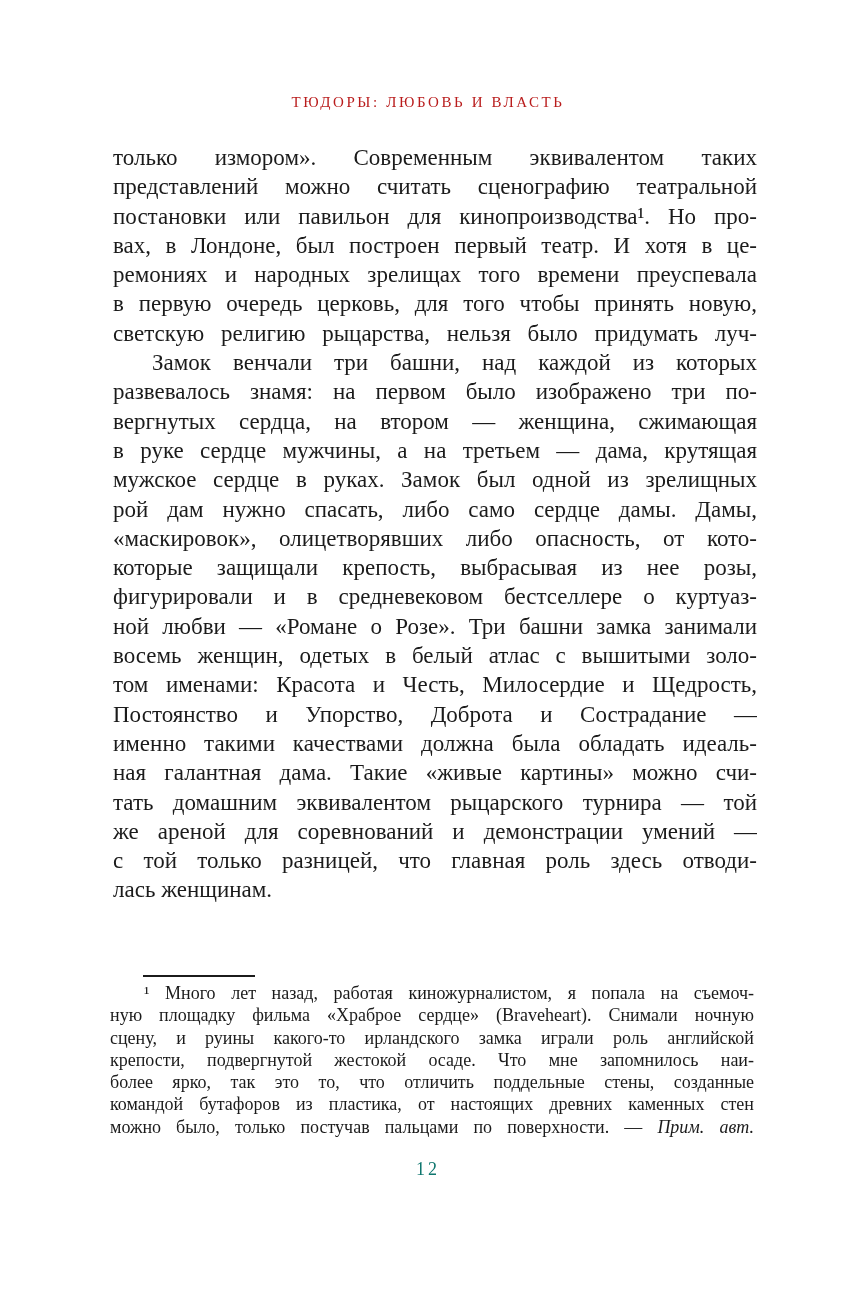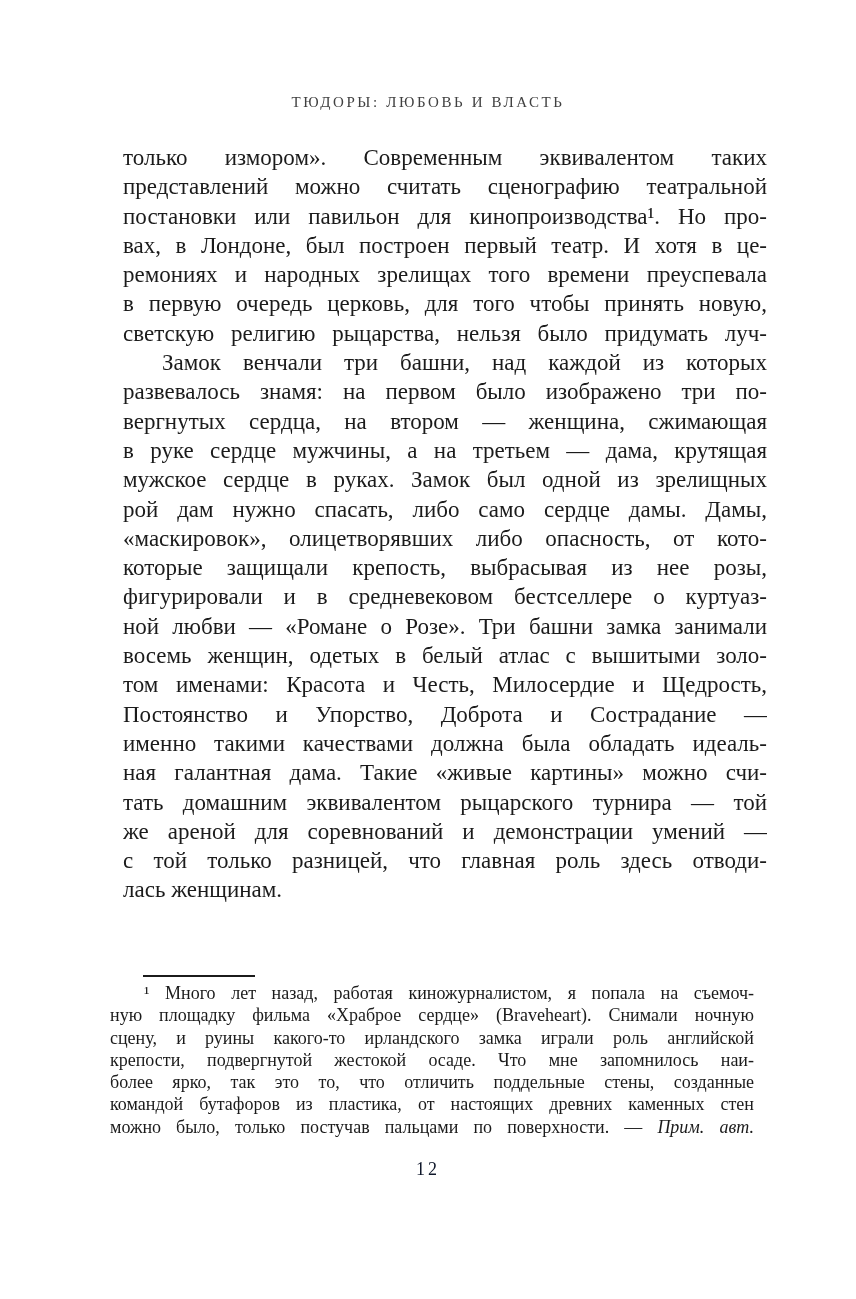--- a/index.html
+++ b/index.html
@@ -14,25 +14,25 @@
     overflow: hidden;
   }
   .running-title {
     position: absolute;
     top: 94px;
     left: 0;
     width: 100%;
     text-align: center;
     font-size: 15px;
     letter-spacing: 2.6px;
-    color: #404040;
+    color: #b91c1c;
   }
   .body-text {
     position: absolute;
-    left: 123px;
+    left: 113px;
     top: 143px;
     width: 644px;
   }
   .body-text .text-line {
     font-size: 23px;
     line-height: 29.3px;
     height: 29.3px;
     overflow: hidden;
     text-align: justify;
     text-align-last: justify;
@@ -63,21 +63,21 @@
   }
   .footnote .text-line.indent { text-indent: 34px; }
   .page-number {
     position: absolute;
     top: 1159px;
     left: 0;
     width: 100%;
     text-align: center;
     font-size: 18px;
     letter-spacing: 3px;
-    color: #0f172a;
+    color: #0f766e;
   }
 </style>
 </head>
 <body>
 
 <div class="page">
 
   <div class="running-title">ТЮДОРЫ: ЛЮБОВЬ И ВЛАСТЬ</div>
 
   <div class="body-text">

